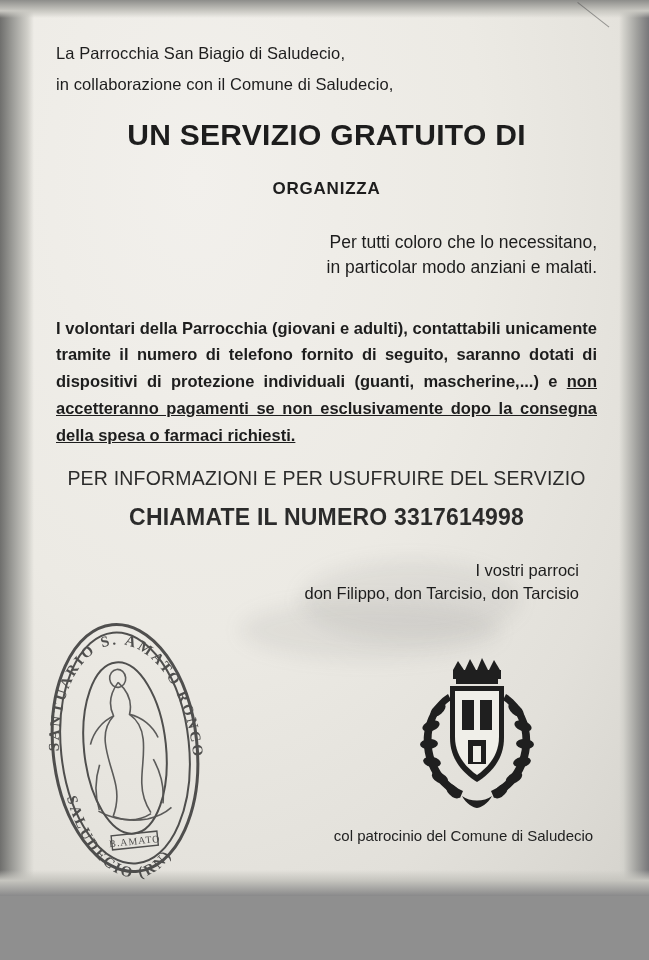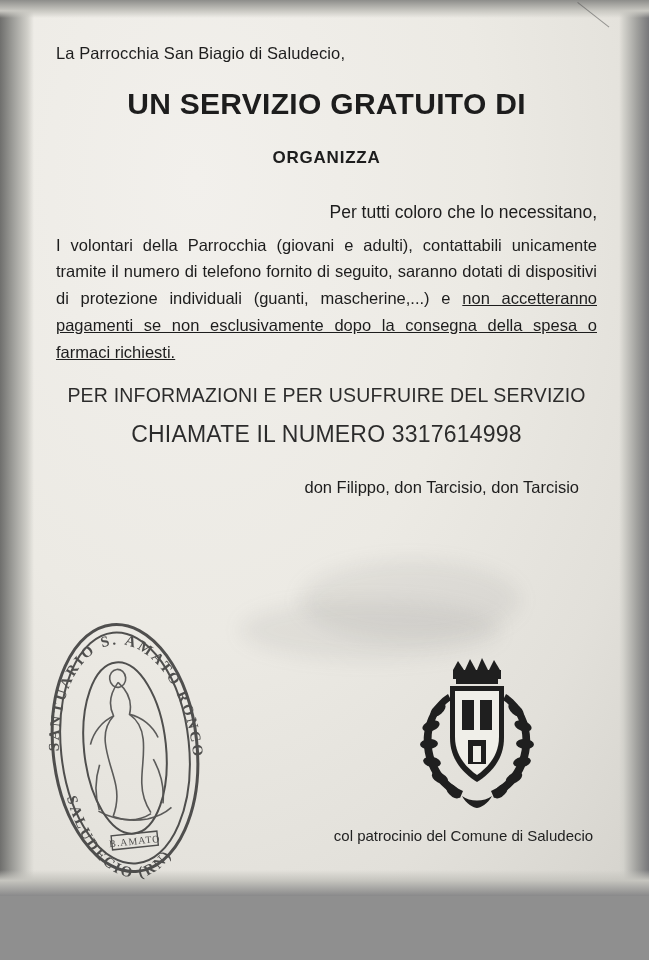--- a/index.html
+++ b/index.html
@@ -113,40 +113,42 @@
   }
 
   .para-a {
     margin-top: 30px;
     font-size: 17.5px;
     line-height: 1.52;
     text-align: right;
   }
 
   .para-b {
-    margin-top: 8px;
+    margin-top: 36px;
     font-size: 16.5px;
     line-height: 1.62;
     text-align: justify;
+    font-weight: bold;
   }
   .para-b .u { text-decoration: underline; }
 
   .callout1 {
     margin-top: 14px;
     text-align: center;
     font-size: 19.5px;
     letter-spacing: .2px;
     opacity: .93;
   }
   .callout2 {
     margin-top: 10px;
     text-align: center;
     font-size: 23px;
     letter-spacing: .2px;
     opacity: .93;
+    font-weight: bold;
   }
 
   .signature {
     margin-top: 26px;
     text-align: right;
     padding-right: 18px;
     font-size: 16.5px;
     line-height: 1.5;
   }
 
@@ -194,35 +196,38 @@
   <div class="edge-right"></div>
   <div class="edge-top"></div>
   <div class="edge-bottom"></div>
   <div class="crease"></div>
   <div class="smudge" style="left:300px;top:560px;width:220px;height:80px;"></div>
   <div class="smudge" style="left:240px;top:600px;width:260px;height:60px;"></div>
 
   <div class="content">
 
     <p class="line intro first">La Parrocchia San Biagio di Saludecio,</p>
+    <p class="line intro second">in collaborazione con il Comune di Saludecio,</p>
 
     <p class="line headline1">UN SERVIZIO GRATUITO DI</p>
 
     <p class="line organizza">ORGANIZZA</p>
 
     <div class="para-a">
       <p class="line">Per tutti coloro che lo necessitano,</p>
+      <p class="line">in particolar modo anziani e malati.</p>
     </div>
 
     <p class="para-b"><span>I volontari della Parrocchia (giovani e adulti), contattabili unicamente tramite il numero di telefono fornito di seguito, saranno dotati di dispositivi di protezione individuali (guanti, mascherine,...) e </span><span class="u">non accetteranno pagamenti se non esclusivamente dopo la consegna della spesa o farmaci richiesti.</span></p>
 
     <p class="line callout1">PER INFORMAZIONI E PER USUFRUIRE DEL SERVIZIO</p>
     <p class="line callout2">CHIAMATE IL NUMERO 3317614998</p>
 
     <div class="signature">
+      <p class="line">I vostri parroci</p>
       <p class="line">don Filippo, don Tarcisio, don Tarcisio</p>
     </div>
   </div>
 
   <div class="bottom">
 
     <div class="stamp">
       <svg viewBox="0 0 186 272" width="186" height="272" aria-hidden="true">
         <defs>
           <path id="arcTop" d="M 26,150 A 67,118 0 0 1 160,150"></path>

